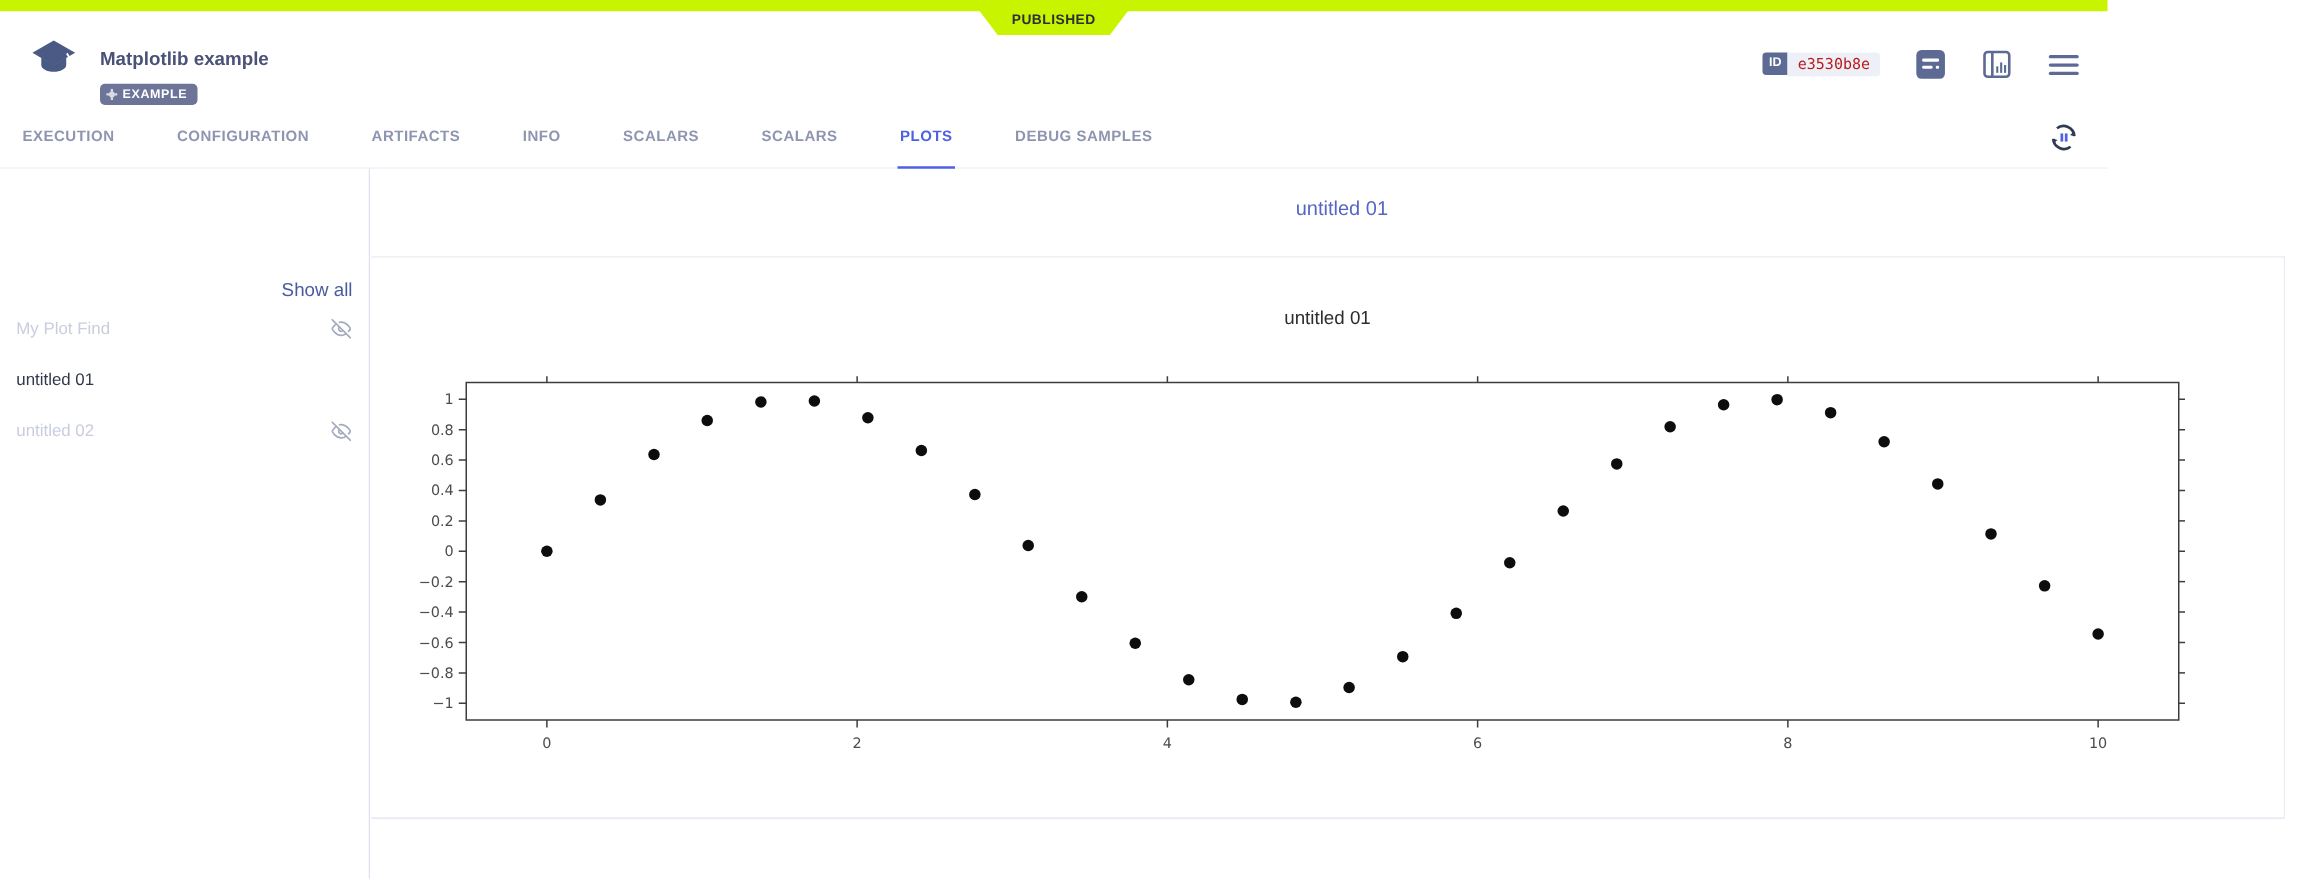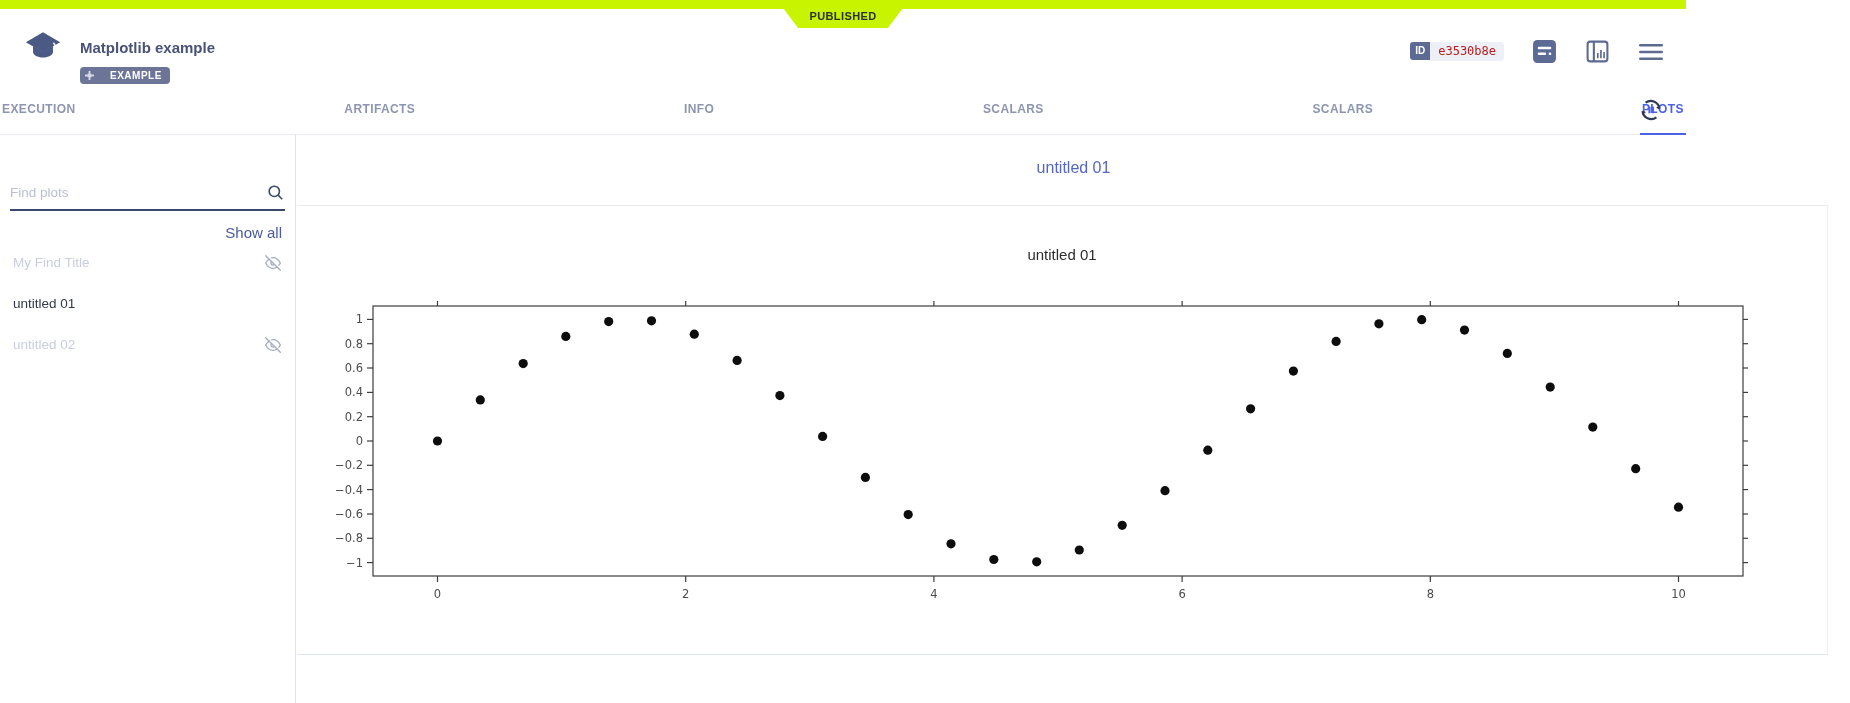--- a/index.html
+++ b/index.html
@@ -12,34 +12,34 @@
   .ribbon { position:absolute; top:0; left:50%; transform:translateX(-50%); width:132px; height:28px;
     background:#c8f400; clip-path:polygon(0 0,100% 0,84% 100%,16% 100%); z-index:6;
     display:flex; align-items:center; justify-content:center; }
   .ribbon span { font-size:11px; font-weight:bold; color:#2b2f38; letter-spacing:.4px; padding-top:4px; }
 
   
   .header { position:absolute; top:9px; left:0; width:100%; height:76px; background:#fff; }
   .logo { position:absolute; left:24px; top:22px; }
   .exp-title { position:absolute; left:80px; top:30px; font-size:15px; font-weight:bold; color:#4a5277; }
   .exp-badge { position:absolute; left:80px; top:58px; height:17px; background:#6c7598; border-radius:4px;
-    display:inline-flex; align-items:center; gap:16px; padding:0 8px 0 5px; }
+    display:inline-flex; align-items:center; gap:4px; padding:0 8px 0 5px; }
   .exp-badge span { color:#fff; font-size:10px; font-weight:bold; letter-spacing:.5px; }
   .header-right { position:absolute; right:22px; top:30px; display:flex; align-items:center; gap:28px; }
   .id-chip { display:flex; align-items:center; cursor:pointer; }
   .id-chip .id-key { background:#5d6a94; color:#fff; font-size:10px; font-weight:bold;
     border-radius:3px 0 0 3px; padding:4px 5px; line-height:1; }
   .id-chip .id-val { background:#eef0f7; color:#b91c1c; font-family:"DejaVu Sans Mono", monospace;
     font-size:12px; border-radius:0 3px 3px 0; padding:2.5px 8px; line-height:1.2; }
   .icon-btn { cursor:pointer; display:inline-flex; align-items:center; }
 
   
   .tabbar { position:absolute; top:85px; left:0; width:100%; height:50px; background:#fff;
     border-bottom:1px solid #e8ebf4; }
-  .tabs { position:absolute; left:0; right:0; top:0; height:50px; display:flex; justify-content:space-between;
+  .tabs { position:absolute; left:16px; right:0; top:0; height:50px; display:flex; justify-content:flex-start;
     align-items:stretch; gap:46px; }
   .tab { display:flex; align-items:center; font-size:12px; font-weight:bold; letter-spacing:.4px;
     color:#8d95b0; cursor:pointer; border-bottom:3px solid transparent; padding:0 2px; margin-bottom:-1px; }
   .tab.active { color:#4d60e6; border-bottom-color:#4d60e6; }
   .refresh-btn { position:absolute; right:22px; top:12px; cursor:pointer; }
 
   
   .sidebar { position:absolute; top:135px; left:0; width:296px; height:568px; background:#fff;
     border-right:1px solid #dfe3ef; }
   .search-row { position:absolute; top:40px; left:10px; right:10px; height:36px;
@@ -122,50 +122,45 @@
           <rect x="1" y="8.7" width="24" height="2.6" rx="1.3" fill="#5d6a94"></rect>
           <rect x="1" y="15.4" width="24" height="2.6" rx="1.3" fill="#5d6a94"></rect>
         </svg>
       </div>
     </div>
   </div>
 
   <div class="tabbar">
     <div class="tabs">
         <div class="tab">EXECUTION</div>
+        <div class="tab">CONFIGURATION</div>
         <div class="tab">ARTIFACTS</div>
         <div class="tab">INFO</div>
         <div class="tab">SCALARS</div>
         <div class="tab">SCALARS</div>
         <div class="tab active">PLOTS</div>
+        <div class="tab">DEBUG SAMPLES</div>
       </div>
     <div class="refresh-btn">
       <svg width="26" height="26" viewBox="0 0 24 24">
         <path d="M7 5.2 A 8 8 0 0 1 19.8 11" fill="none" stroke="#2f3b54" stroke-width="2"></path>
         <path d="M17 18.8 A 8 8 0 0 1 4.2 13" fill="none" stroke="#2f3b54" stroke-width="2"></path>
         <polygon points="19.8,11 16.6,10.2 19.9,7.4" fill="#2f3b54"></polygon>
         <polygon points="4.2,13 7.4,13.8 4.1,16.6" fill="#2f3b54"></polygon>
         <rect x="9.6" y="9" width="2" height="6" fill="#4d60e6"></rect>
         <rect x="12.8" y="9" width="2" height="6" fill="#4d60e6"></rect>
       </svg>
     </div>
   </div>
 
   <div class="sidebar">
-    <div class="search-row">
-      <input type="text" placeholder="Find plots" style="">
-      <svg width="19" height="19" viewBox="0 0 24 24" fill="none" stroke="#3b486b" stroke-width="2">
-        <circle cx="10.5" cy="10.5" r="6.5"></circle>
-        <line x1="15.3" y1="15.3" x2="20.5" y2="20.5"></line>
-      </svg>
-    </div>
     <div class="show-all">Show all</div>
     <div class="plot-list">
         <div class="plot-item">
-          <span>My Find Title</span>
+          <span>My Plot Find</span>
           <svg width="16" height="16" viewBox="0 0 24 24" fill="none" stroke="#a6acc0" stroke-width="2" stroke-linecap="round" stroke-linejoin="round">
             <path d="M17.94 17.94A10.07 10.07 0 0 1 12 20c-7 0-11-8-11-8a18.45 18.45 0 0 1 5.06-5.94"></path>
             <path d="M9.9 4.24A9.12 9.12 0 0 1 12 4c7 0 11 8 11 8a18.5 18.5 0 0 1-2.16 3.19"></path>
             <path d="M14.12 14.12a3 3 0 1 1-4.24-4.24"></path>
             <line x1="1" y1="1" x2="23" y2="23"></line>
           </svg>
         </div>
         <div class="plot-item active">
           <span>untitled 01</span>
         </div>

